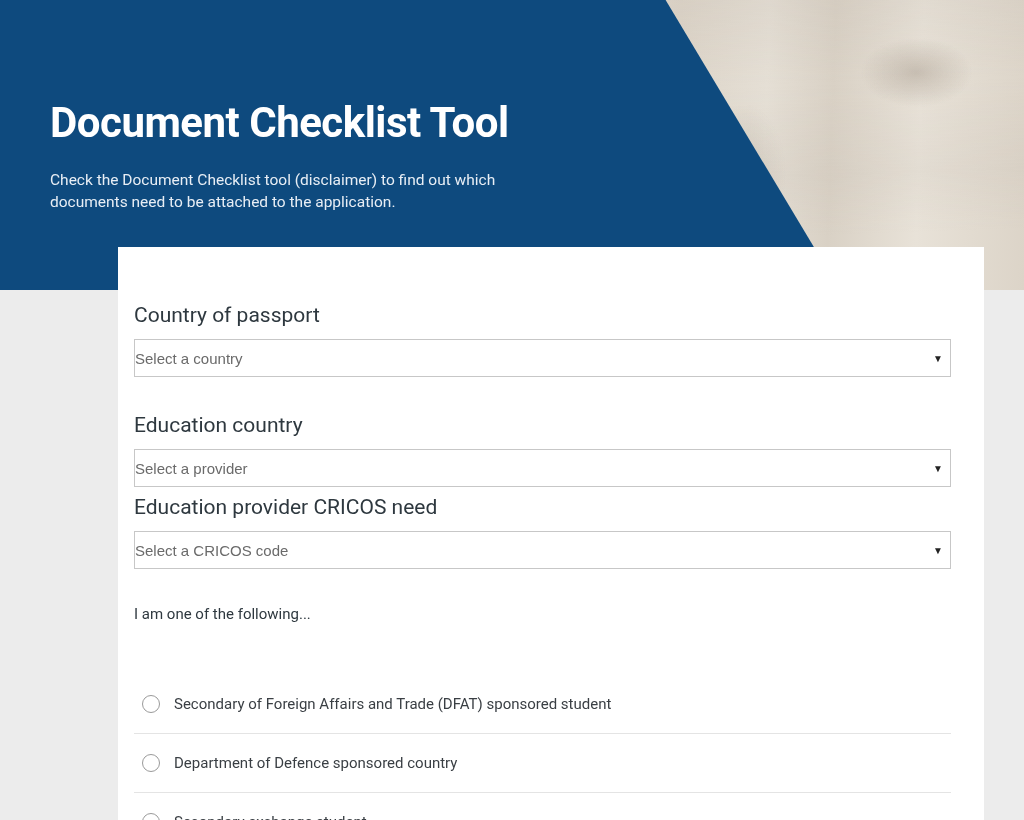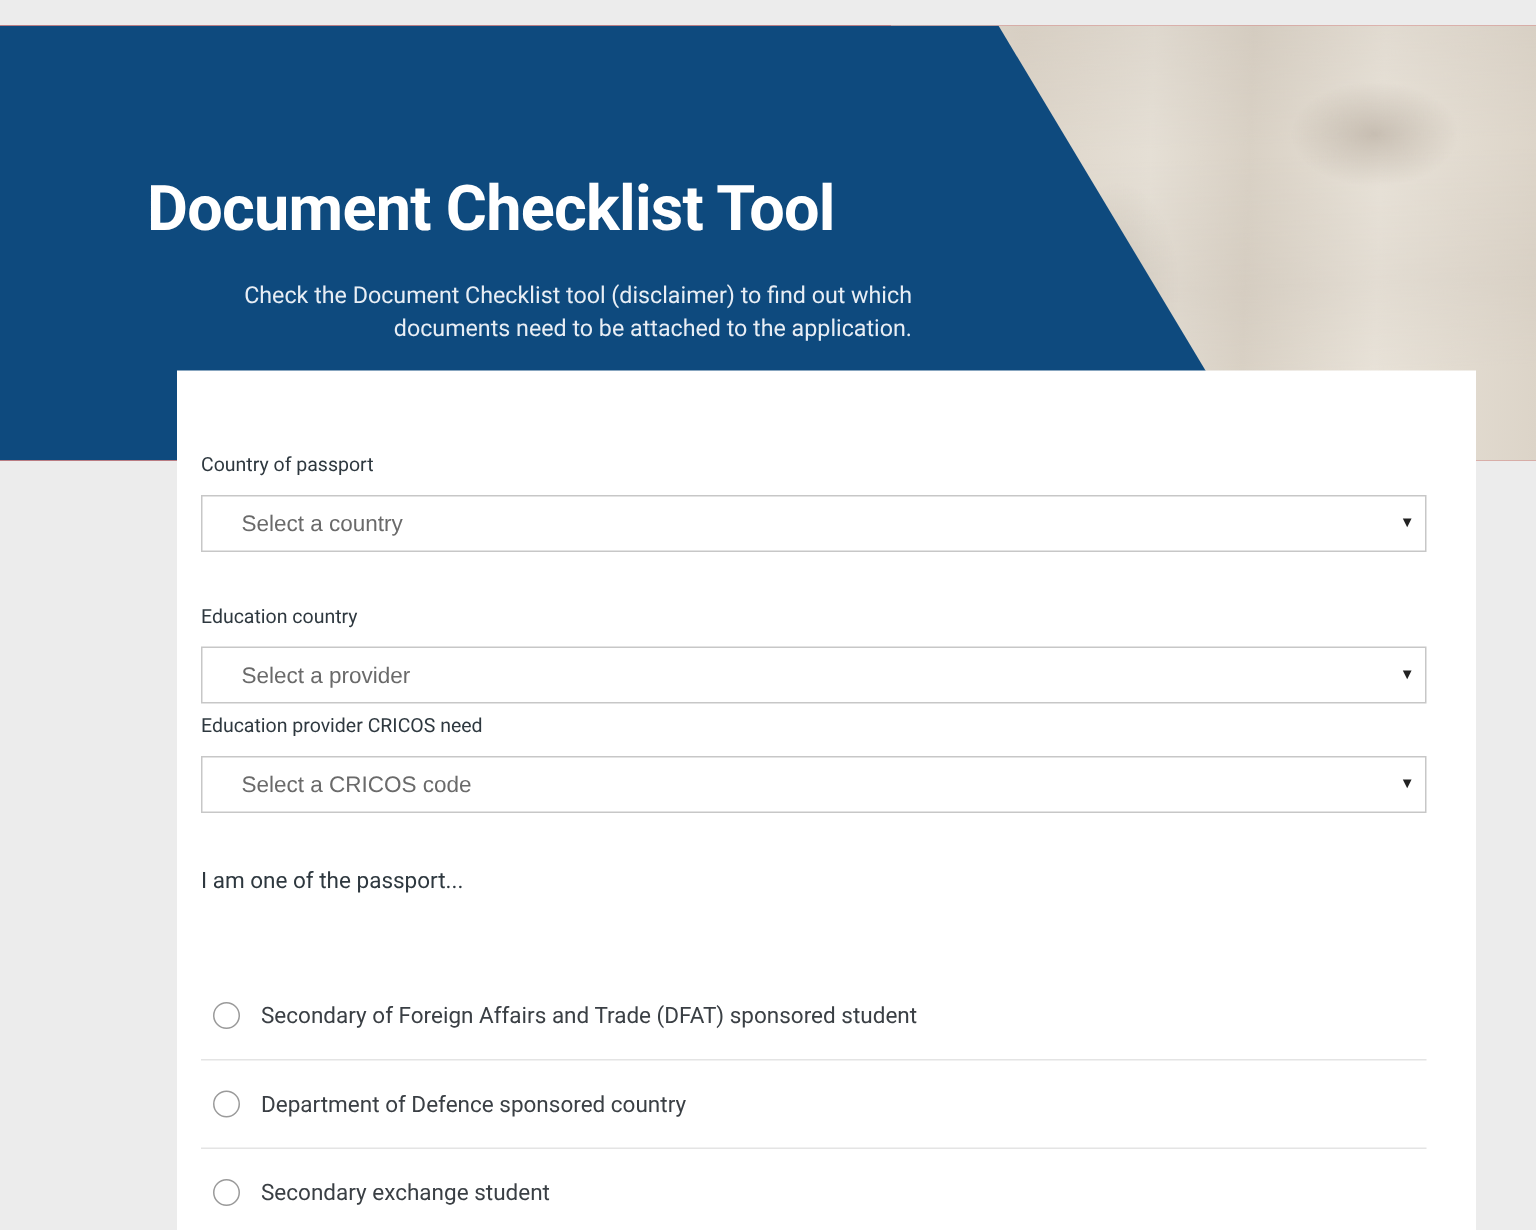--- a/index.html
+++ b/index.html
@@ -10,26 +10,25 @@
     body {
       font-family: -apple-system, BlinkMacSystemFont, "Segoe UI", Roboto, Helvetica, Arial, sans-serif;
       background: #ececec;
       width: 1024px;
       height: 820px;
       overflow: hidden;
       position: relative;
     }
     .hero {
       position: absolute;
-      top: 17px;
+      top: 0;
       left: 0;
       width: 100%;
       height: 290px;
-      background: #b91c1c;
-      padding-left: 48px;
+      background: #15803d;
     }
     .hero-blue {
       position: absolute;
       top: 0;
       left: 0;
       width: 100%;
       height: 100%;
       background: #0e4a7e;
       clip-path: polygon(0 0, 65% 0, 82% 100%, 0 100%);
     }
@@ -56,56 +55,55 @@
       font-size: 42px;
       font-weight: 700;
       margin-bottom: 22px;
       letter-spacing: -0.5px;
     }
     .hero-subtitle {
       font-size: 15.5px;
       line-height: 1.45;
       font-weight: 400;
       color: #e8eef5;
-      text-align: right;
     }
     .form-card {
       position: absolute;
       top: 247px;
       left: 118px;
       width: 866px;
       background: #fff;
       padding: 56px 33px 20px 16px;
       min-height: 580px;
     }
     .form-group {
       margin-bottom: 36px;
     }
     .form-group.tight {
       margin-bottom: 8px;
     }
     .form-label {
       display: block;
-      font-size: 13px;
+      font-size: 21px;
       color: #2e383f;
       margin-bottom: 12px;
       font-weight: 400;
     }
     .select-wrap {
       position: relative;
       width: 100%;
     }
     .form-select {
       width: 100%;
       height: 38px;
       border: 1px solid #c7c7c7;
       background: #fff;
       font-size: 15px;
       color: #6a6a6a;
-      padding: 0 30px 0 26px;
+      padding: 0 30px 0 0;
       appearance: none;
       -webkit-appearance: none;
       cursor: pointer;
       border-radius: 0;
     }
     .select-arrow {
       position: absolute;
       right: 8px;
       top: 50%;
       transform: translateY(-50%);
@@ -185,21 +183,21 @@
   <div class="form-group">
     <label class="form-label">Education provider CRICOS need</label>
     <div class="select-wrap">
       <select class="form-select">
         <option>Select a CRICOS code</option>
       </select>
       <span class="select-arrow">▼</span>
     </div>
   </div>
 
-  <div class="section-heading">I am one of the passport...</div>
+  <div class="section-heading">I am one of the following...</div>
 
   <div class="radio-list">
     <label class="radio-item">
       <span class="radio-circle"></span>
       <span class="radio-label">Secondary of Foreign Affairs and Trade (DFAT) sponsored student</span>
     </label>
     <label class="radio-item">
       <span class="radio-circle"></span>
       <span class="radio-label">Department of Defence sponsored country</span>
     </label>

